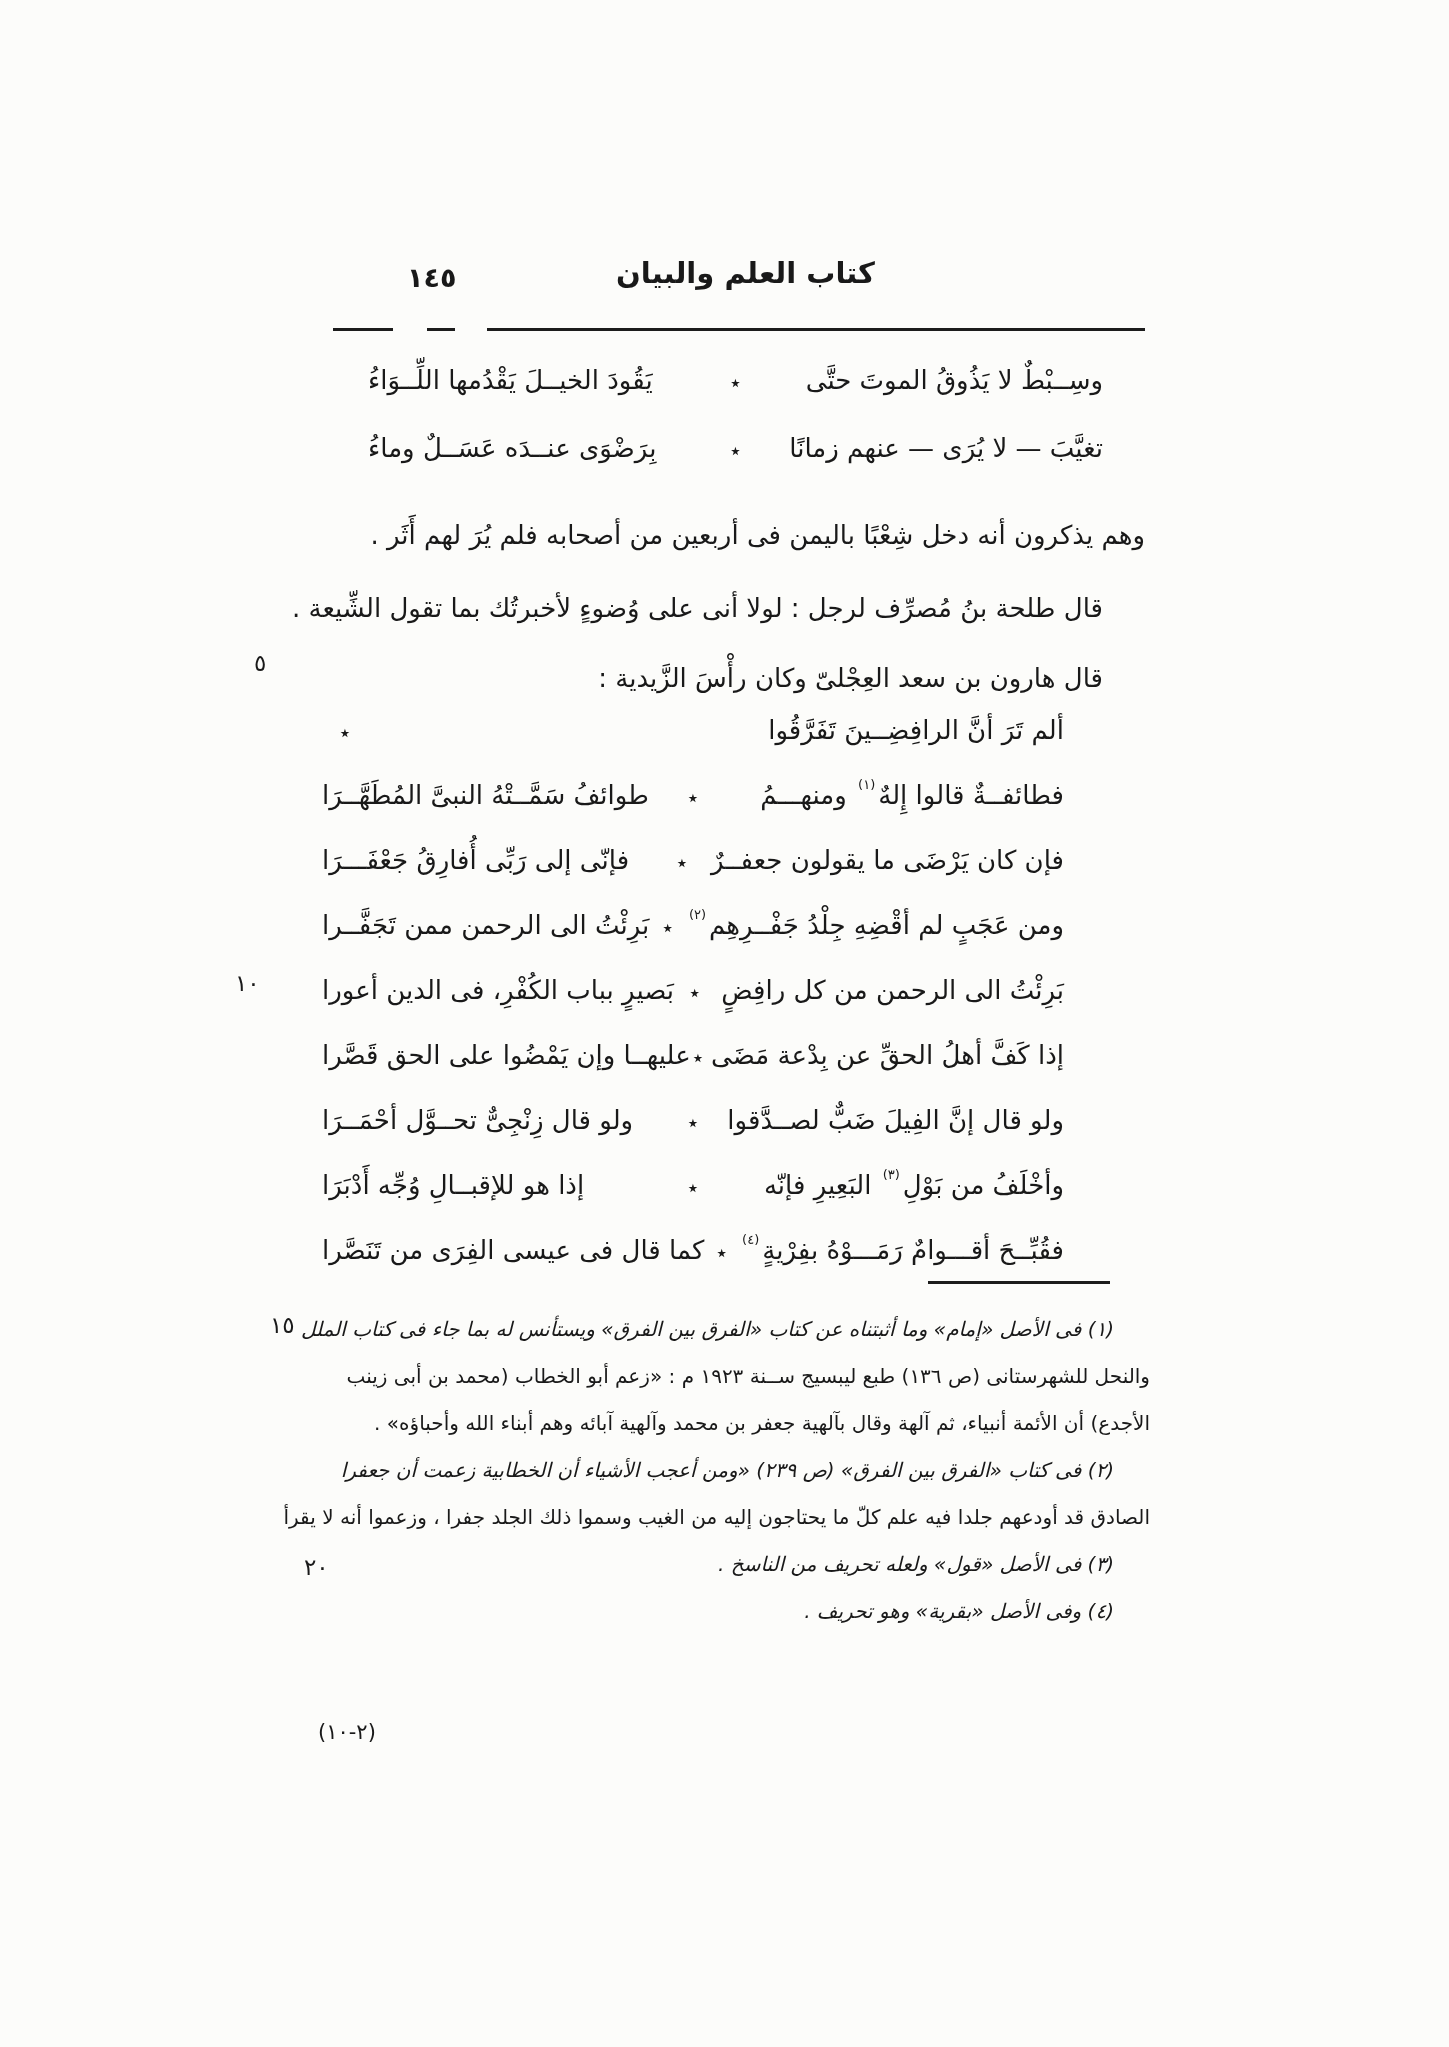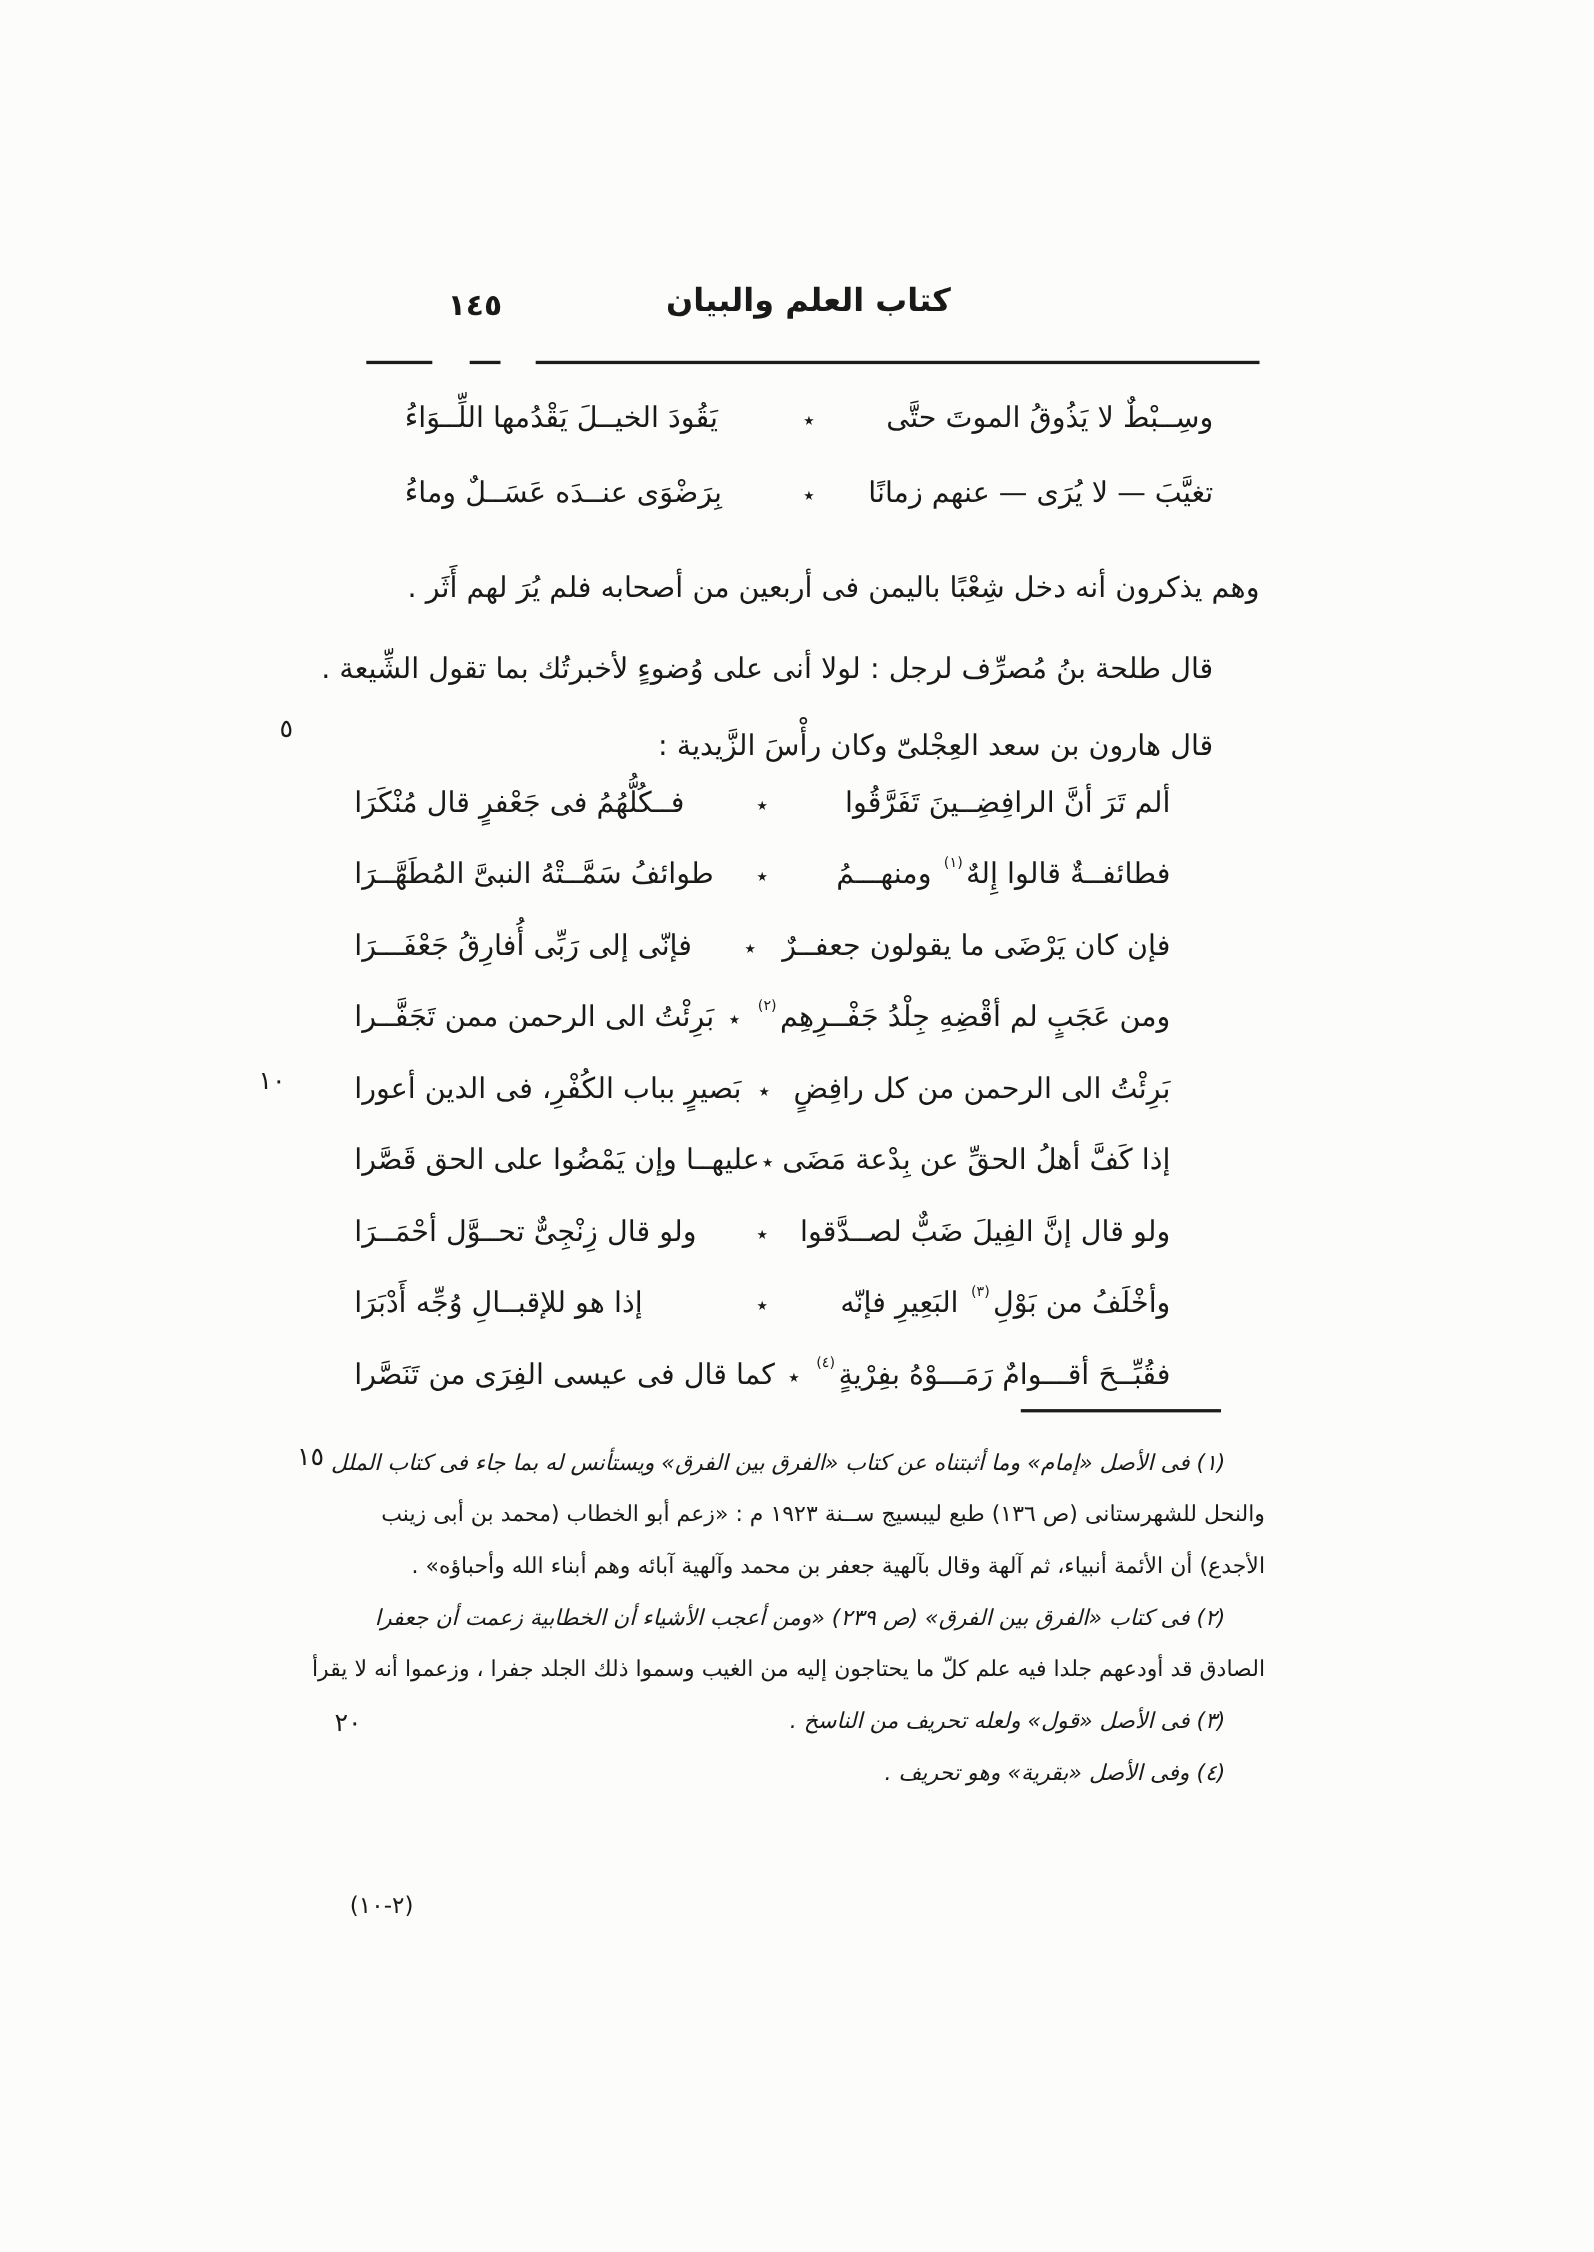--- a/index.html
+++ b/index.html
@@ -10,21 +10,21 @@
     background:#fcfcfa;
     color:#191919;
     font-family:"DejaVu Sans", sans-serif;
     direction:rtl;
     overflow:hidden;
   }
 
   
   .header-title {
     position:absolute; top:256px; left:595px; width:280px;
-    text-align:center; font-size:29px; font-weight:bold;
+    font-size:29px; font-weight:bold;
     white-space:nowrap;
   }
   .page-num {
     position:absolute; top:262px; left:383px;
     font-size:27px; font-weight:bold; letter-spacing:2px;margin-left:24px;
   }
   .header-rule {
     position:absolute; top:327px; left:333px; width:812px; height:4px;
     display:flex; flex-direction:row; align-items:center;
   }
@@ -123,21 +123,20 @@
   </div>
 
   <div class="prose-line p1">وهم يذكرون أنه دخل شِعْبًا باليمن فى أربعين من أصحابه فلم يُرَ لهم أَثَر .</div>
   <div class="prose-line p2">قال طلحة بنُ مُصرِّف لرجل : لولا أنى على وُضوءٍ لأخبرتُك بما تقول الشِّيعة .</div>
   <div class="prose-line p3">قال هارون بن سعد العِجْلىّ وكان رأْسَ الزَّيدية :</div>
 
   <div class="poem poem2">
     <div class="verse">
       <span class="hemi-r"><span>ألم تَرَ أنَّ الرافِضِــينَ تَفَرَّقُوا</span><span class="vmark"></span><span></span></span>
       <span class="star">٭</span>
-      <span class="hemi-l">فــكُلُّهُمُ فى جَعْفرٍ قال مُنْكَرَا</span>
     </div>
     <div class="verse">
       <span class="hemi-r"><span>فطائفــةٌ قالوا إِلهٌ</span><span class="vmark">(١)</span><span> ومنهـــمُ</span></span>
       <span class="star">٭</span>
       <span class="hemi-l">طوائفُ سَمَّــتْهُ النبىَّ المُطَهَّــرَا</span>
     </div>
     <div class="verse">
       <span class="hemi-r"><span>فإن كان يَرْضَى ما يقولون جعفــرٌ</span><span class="vmark"></span><span></span></span>
       <span class="star">٭</span>
       <span class="hemi-l">فإنّى إلى رَبِّى أُفارِقُ جَعْفَـــرَا</span>

